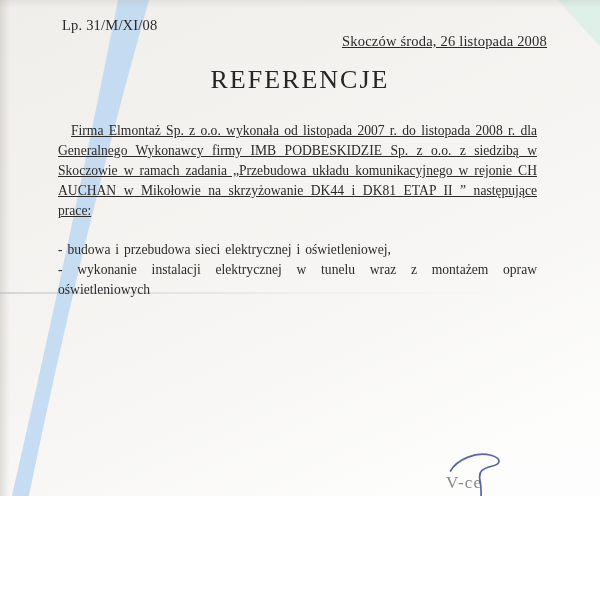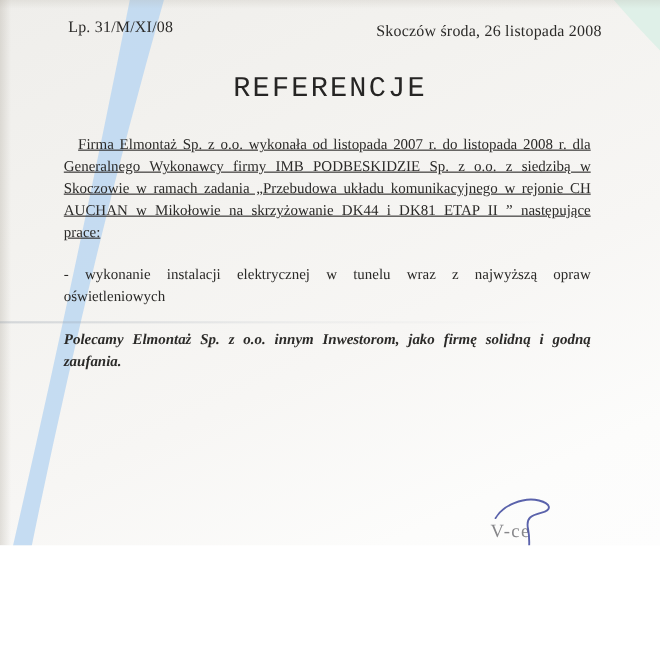--- a/index.html
+++ b/index.html
@@ -13,25 +13,25 @@
   }
   .bg-svg{position:absolute;left:0;top:0;width:600px;height:600px;}
   .edge-left{position:absolute;left:0;top:0;width:10px;height:100%;
     background:linear-gradient(to right, rgba(168,162,150,0.30), rgba(168,162,150,0.0));}
   .edge-top{position:absolute;left:0;top:0;width:100%;height:8px;
     background:linear-gradient(to bottom, rgba(168,162,150,0.18), rgba(168,162,150,0.0));}
   .fold-line{position:absolute;left:0;top:292px;width:100%;height:2px;
     background:linear-gradient(to right, rgba(150,160,172,0.35), rgba(150,160,172,0.10) 45%, rgba(150,160,172,0.0) 85%);}
   .header-row{position:absolute;left:0;top:17px;width:600px;font-size:14.5px;letter-spacing:0.2px;}
   .ref-no{position:absolute;left:62px;top:0;}
-  .date-line{position:absolute;left:342px;top:4px;}
+  .date-line{position:absolute;left:342px;top:16px;text-decoration:underline;}
   .doc-title{
     position:absolute;left:0;top:64px;width:600px;margin:0;
     text-align:center;font-size:26px;font-weight:normal;
-    letter-spacing:2px;line-height:32px;color:#262524;font-family:Liberation Mono, monospace;
+    letter-spacing:2px;line-height:32px;color:#262524;
   }
   .body-block{
     position:absolute;left:58px;top:121px;width:479px;
     font-size:13.6px;line-height:20px;text-align:justify;word-spacing:1.5px;
   }
   .body-block p{margin:0;}
   .intro{ text-indent:13px; margin-bottom:19px !important;text-decoration:underline;}
   .work-list{margin-bottom:19px;}
   .quality{margin-bottom:15px !important;}
   .recommend{font-weight:bold;font-style:italic;word-spacing:3px;}
@@ -65,23 +65,23 @@
   <div class="header-row">
     <span class="ref-no">Lp. 31/M/XI/08</span>
     <span class="date-line">Skoczów środa, 26 listopada 2008</span>
   </div>
 
   <h1 class="doc-title">REFERENCJE</h1>
 
   <div class="body-block">
     <p class="intro">Firma Elmontaż Sp. z o.o. wykonała od listopada 2007 r. do listopada 2008 r. dla Generalnego Wykonawcy firmy IMB PODBESKIDZIE Sp. z o.o. z siedzibą w Skoczowie w ramach zadania „Przebudowa układu komunikacyjnego w rejonie CH AUCHAN w Mikołowie na skrzyżowanie DK44 i DK81 ETAP II ” następujące prace:</p>
     <div class="work-list">
-      <p>- wykonanie instalacji elektrycznej w tunelu wraz z najwyższą opraw oświetleniowych</p>
+      <p>- budowa i przebudowa sieci elektrycznej i oświetleniowej,</p>
+      <p>- wykonanie instalacji elektrycznej w tunelu wraz z montażem opraw oświetleniowych</p>
     </div>
-    <p class="recommend">Polecamy Elmontaż Sp. z o.o. innym Inwestorom, jako firmę solidną i godną zaufania.</p>
   </div>
 
   <div class="signature-block">
     <div class="sig-title">V-ce PREZES</div>
     <div class="sig-name">mgr inż. Roman Rogowski</div>
     <svg class="sig-ink" viewBox="0 0 600 600" aria-hidden="true">
       <path d="M450.5,471 C457,459.5 476,451.5 490,455 C501,457.8 502,463.5 492.5,466 C483,468.5 478,470.5 480,480.5 C483,496 479.5,515 473.5,533 C472.3,536.8 470,538.8 469,536.2" fill="none" stroke="#4c55a4" stroke-width="1.7" stroke-linecap="round" opacity="0.92"></path>
     </svg>
   </div>
 

